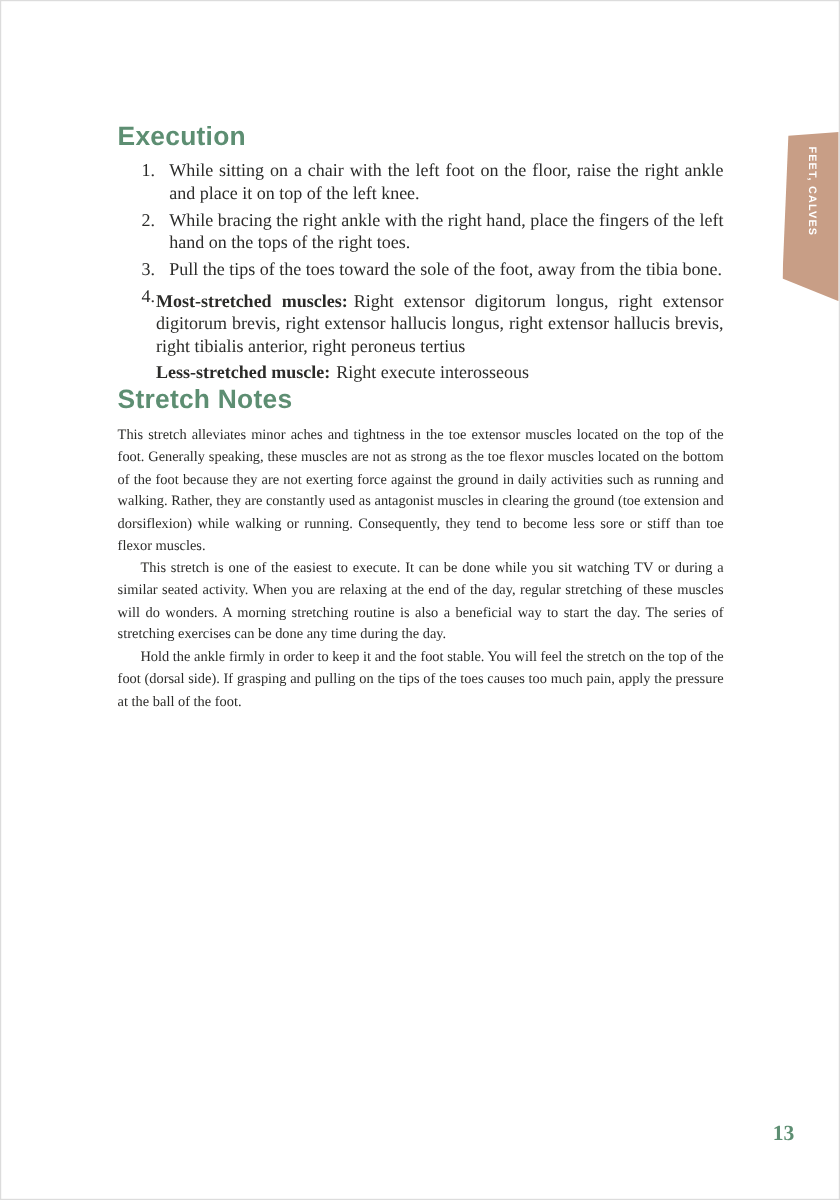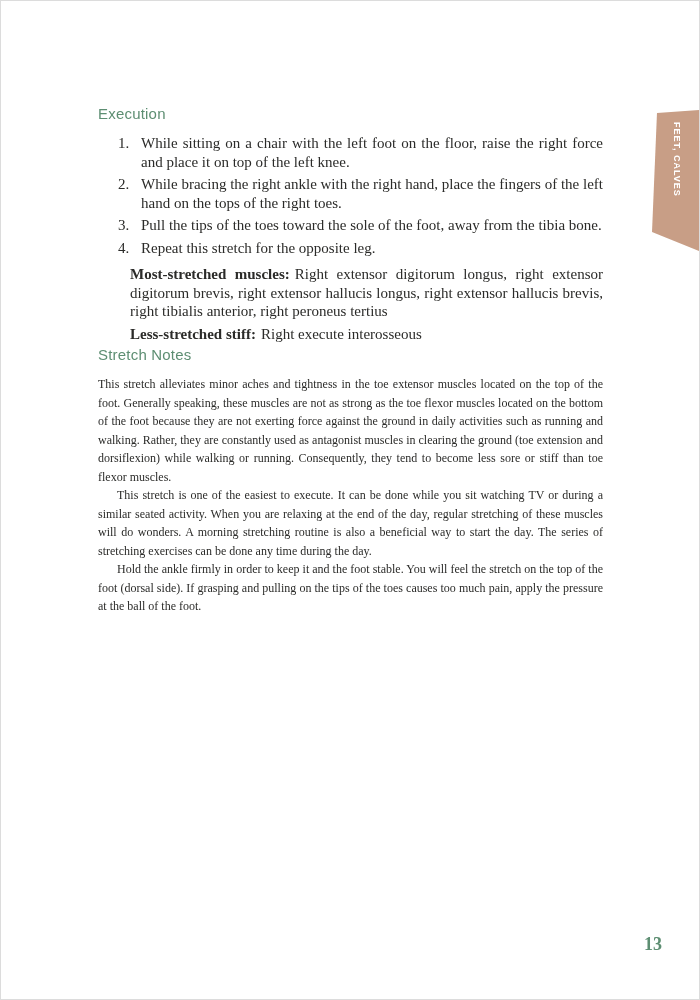--- a/index.html
+++ b/index.html
@@ -22,22 +22,22 @@
     border: 1px solid #dcdcdc;
     overflow: hidden;
   }
   .content {
     position: absolute;
     left: 97px; top: 0;
     width: 505px;
   }
   .section-heading {
     font-family: "Liberation Sans", sans-serif;
-    font-weight: normal;
-    font-size: 15px;
+    font-weight: bold;
+    font-size: 22px;
     line-height: 23px;
     color: var(--green);
     margin: 0;
     letter-spacing: 0.2px;
   }
   .h-execution { margin-top: 101px; }
   .h-muscles   { margin-top: 22px; }
   .h-notes     { }
 
   .steps {
@@ -105,42 +105,41 @@
 
 <div class="page">
 
   <div class="content">
 
     <h2 class="section-heading h-execution">Execution</h2>
 
     <ol class="steps">
       <li class="step">
         <span class="step-num">1.</span>
-        <span class="step-text">While sitting on a chair with the left foot on the floor, raise the right force and place it on top of the left knee.</span>
+        <span class="step-text">While sitting on a chair with the left foot on the floor, raise the right ankle and place it on top of the left knee.</span>
       </li>
       <li class="step">
         <span class="step-num">2.</span>
         <span class="step-text">While bracing the right ankle with the right hand, place the fingers of the left hand on the tops of the right toes.</span>
       </li>
       <li class="step">
         <span class="step-num">3.</span>
         <span class="step-text">Pull the tips of the toes toward the sole of the foot, away from the tibia bone.</span>
       </li>
       <li class="step">
         <span class="step-num">4.</span>
-        <span class="step-text">Repeat this stretch for the opposite leg.</span>
       </li>
     </ol>
 
 
     <p class="muscle-para">
       <span class="muscle-label">Most-stretched muscles:</span><span>Right extensor digitorum longus, right extensor digitorum brevis, right extensor hallucis longus, right extensor hallucis brevis, right tibialis anterior, right peroneus tertius</span>
     </p>
     <p class="muscle-para less">
-      <span class="muscle-label">Less-stretched stiff:</span><span>Right execute interosseous</span>
+      <span class="muscle-label">Less-stretched muscle:</span><span>Right execute interosseous</span>
     </p>
 
     <h2 class="section-heading h-notes">Stretch Notes</h2>
 
     <p class="notes-para first">This stretch alleviates minor aches and tightness in the toe extensor muscles located on the top of the foot. Generally speaking, these muscles are not as strong as the toe flexor muscles located on the bottom of the foot because they are not exerting force against the ground in daily activities such as running and walking. Rather, they are constantly used as antagonist muscles in clearing the ground (toe extension and dorsiflexion) while walking or running. Consequently, they tend to become less sore or stiff than toe flexor muscles.</p>
     <p class="notes-para indent">This stretch is one of the easiest to execute. It can be done while you sit watching TV or during a similar seated activity. When you are relaxing at the end of the day, regular stretching of these muscles will do wonders. A morning stretching routine is also a beneficial way to start the day. The series of stretching exercises can be done any time during the day.</p>
     <p class="notes-para indent">Hold the ankle firmly in order to keep it and the foot stable. You will feel the stretch on the top of the foot (dorsal side). If grasping and pulling on the tips of the toes causes too much pain, apply the pressure at the ball of the foot.</p>
 
   </div>
 

